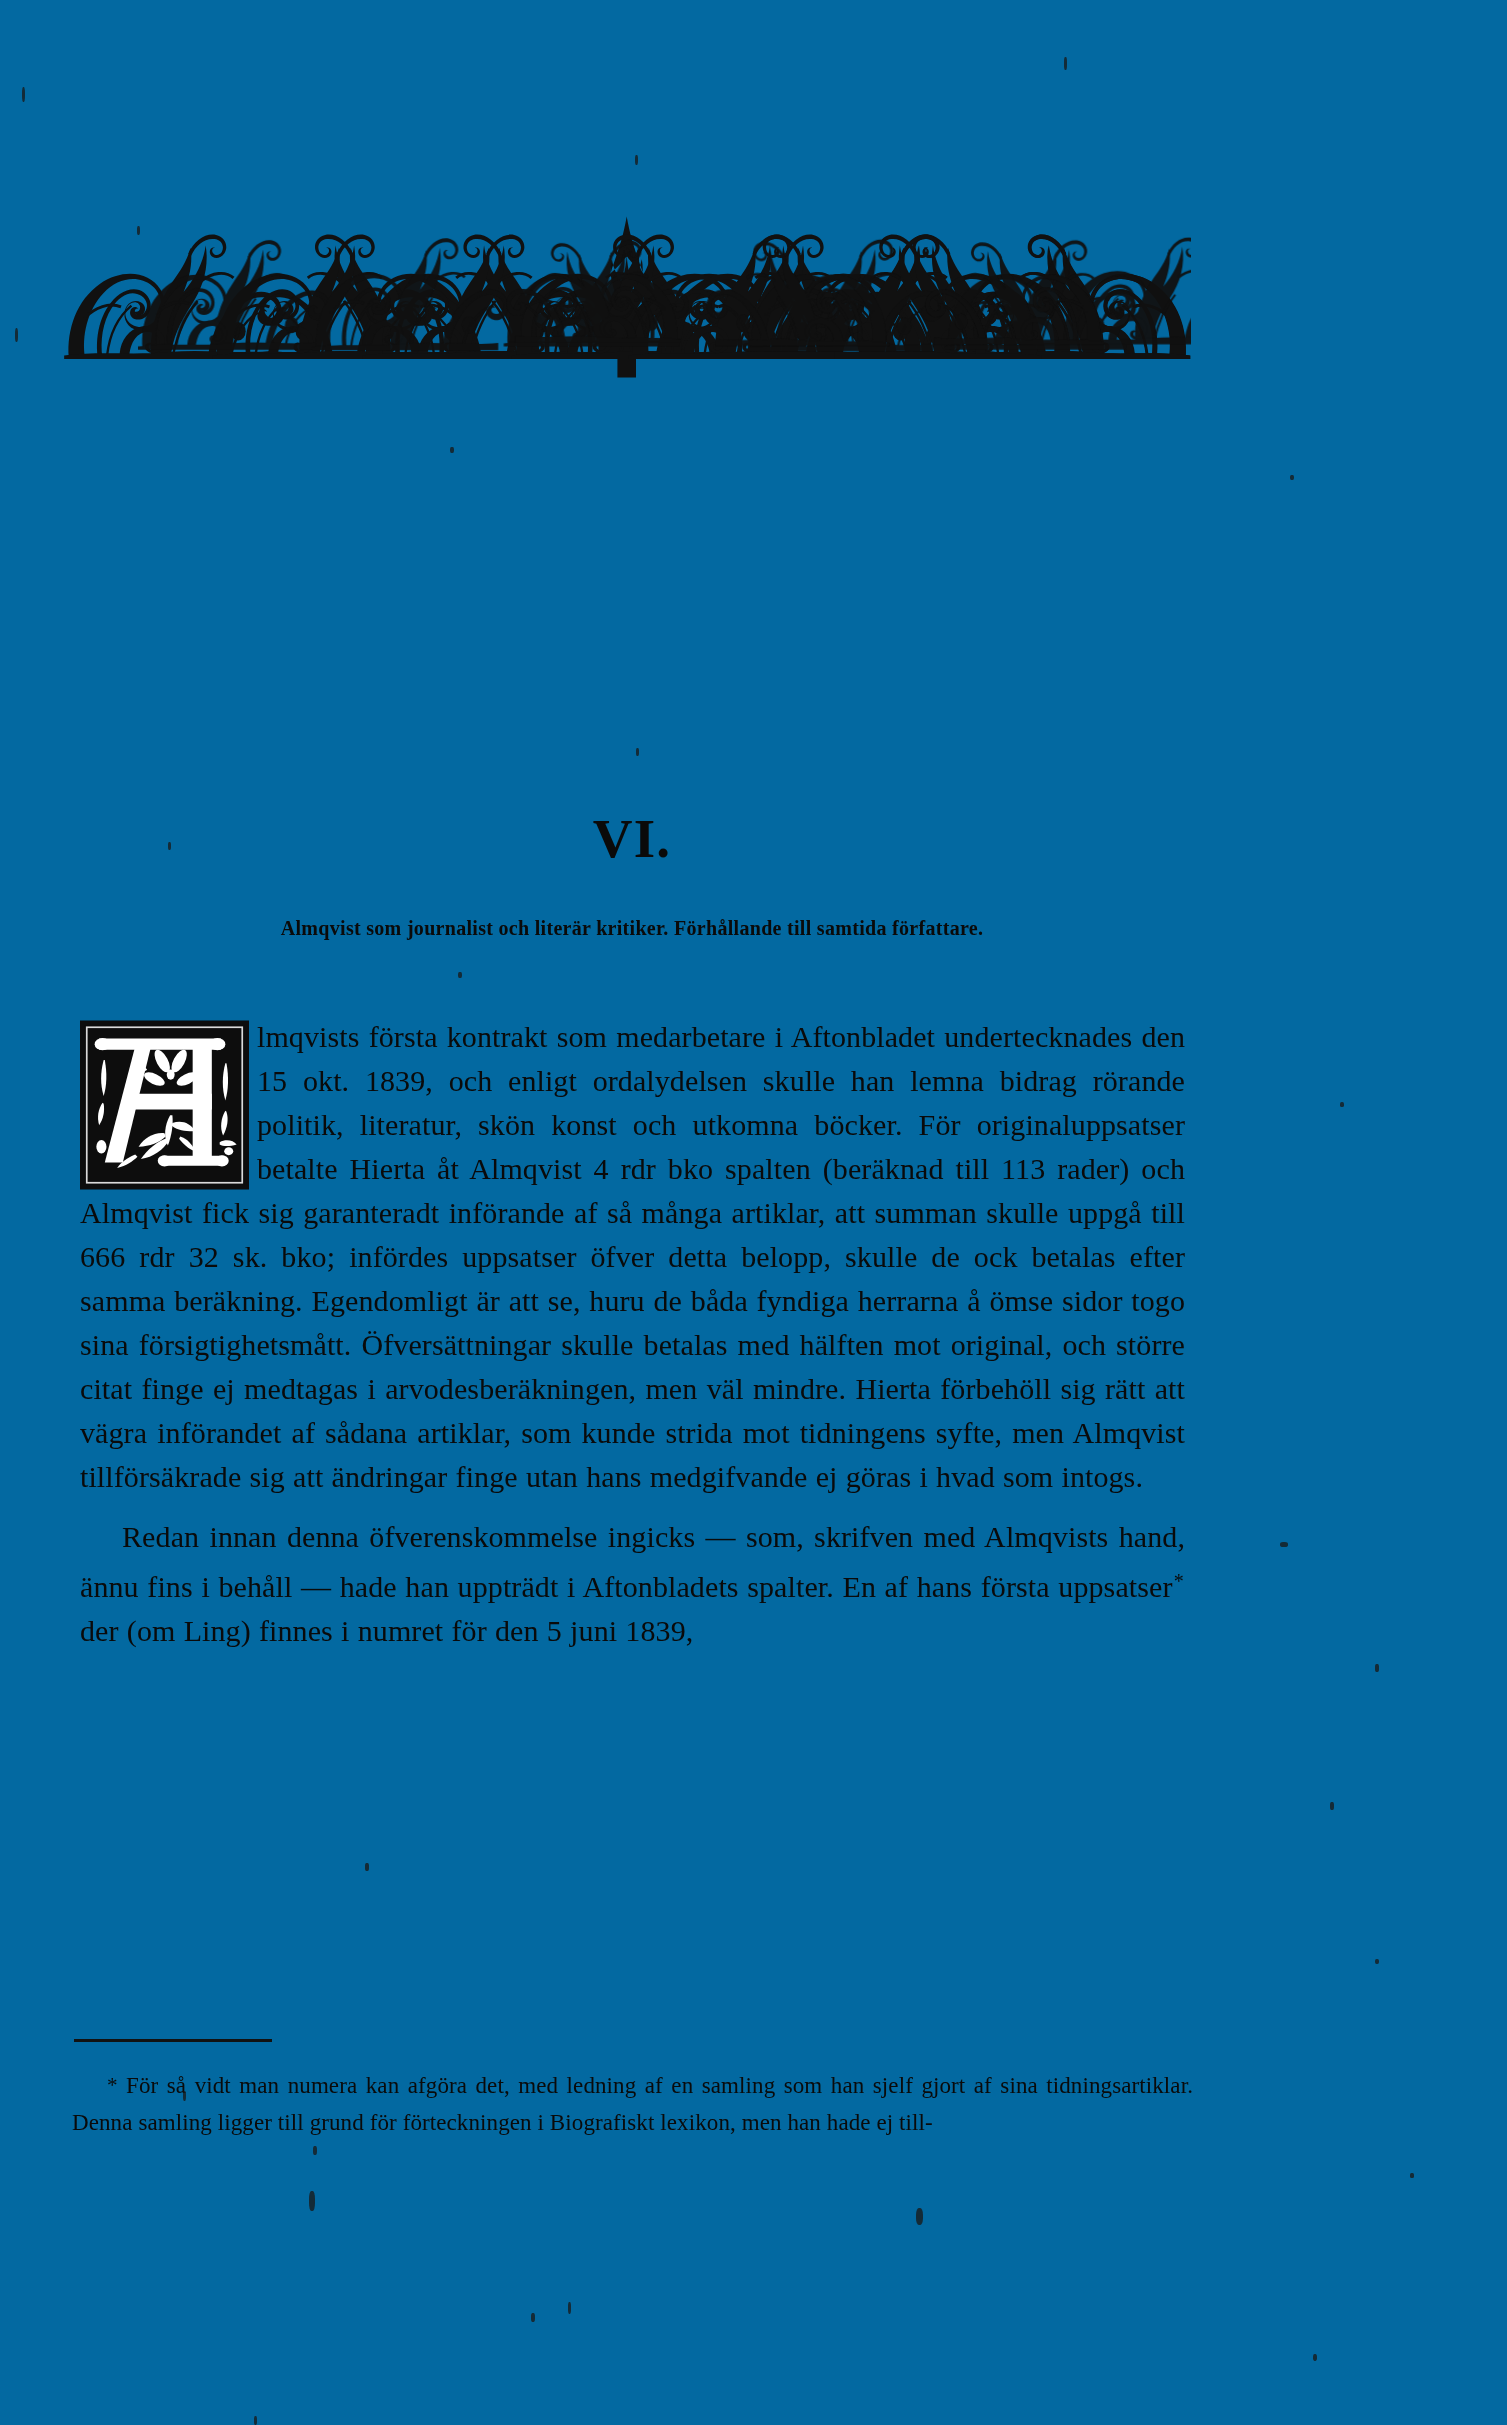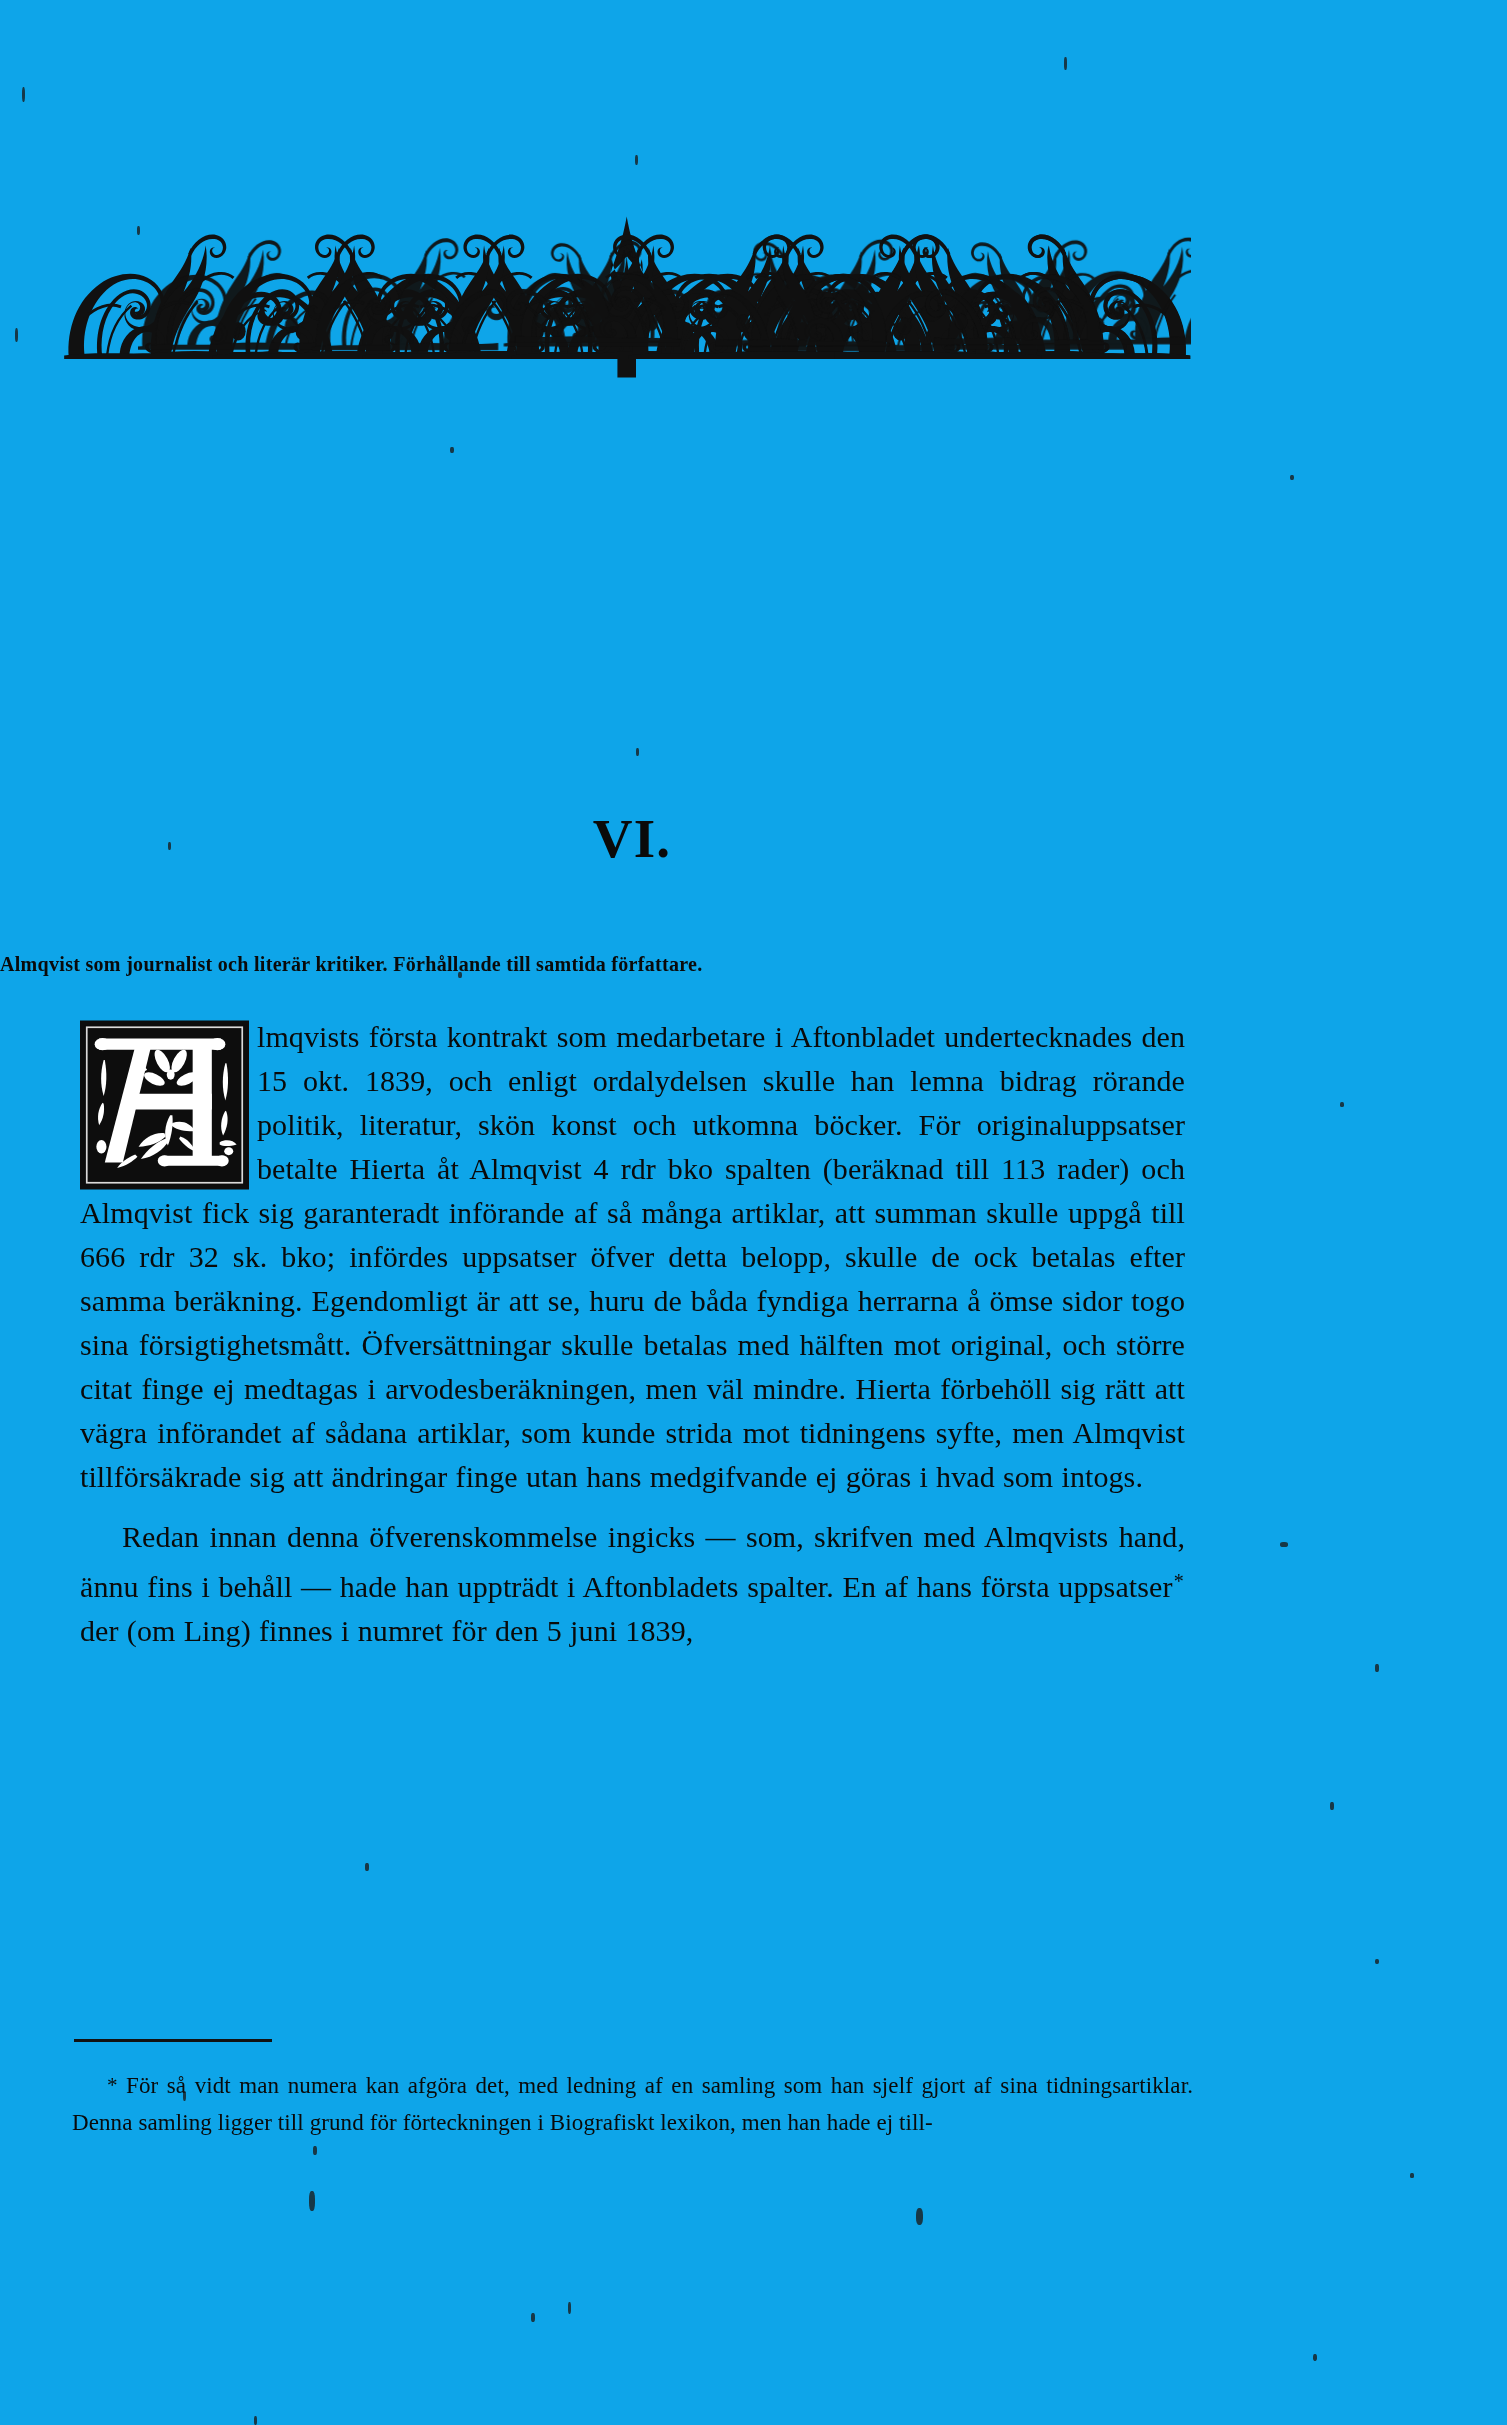--- a/index.html
+++ b/index.html
@@ -5,21 +5,21 @@
   html, body {
     margin: 0;
     padding: 0;
     background: #ffffff;
   }
 
   .page {
     position: relative;
     width: 1508px;
     height: 2426px;
-    background: #0ea5e9;
+    background: #0369a1;
     overflow: hidden;
     font-family: "Liberation Serif", "DejaVu Serif", serif;
     color: #0a0a0a;
   }
 
   
   .speck {
     position: absolute;
     background: #1a1a1a;
     border-radius: 40%;
@@ -47,22 +47,23 @@
     font-weight: 700;
     letter-spacing: 1.2px;
     line-height: 1;
     font-family: "Liberation Serif", "DejaVu Serif", serif;
   }
 
   
   .chapter-subtitle {
     position: absolute;
     left: 0;
-    top: 952px;
+    top: 916px;
     width: 1264px;
+    text-align: center;
     font-size: 20px;
     font-weight: 700;
     letter-spacing: 0.3px;
     line-height: 1.2;
     font-family: "Liberation Serif", "DejaVu Serif", serif;
   }
 
   
   .body-column {
     position: absolute;

